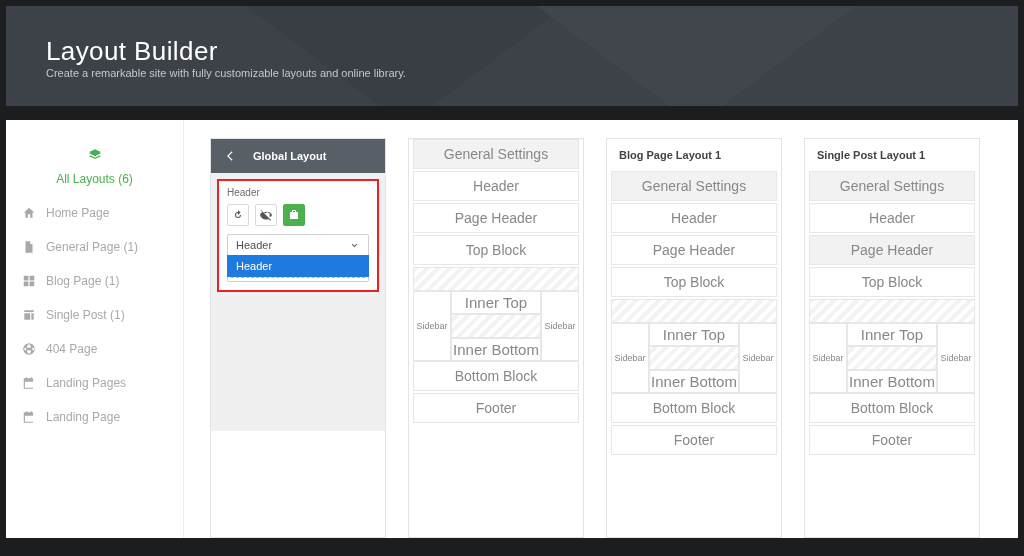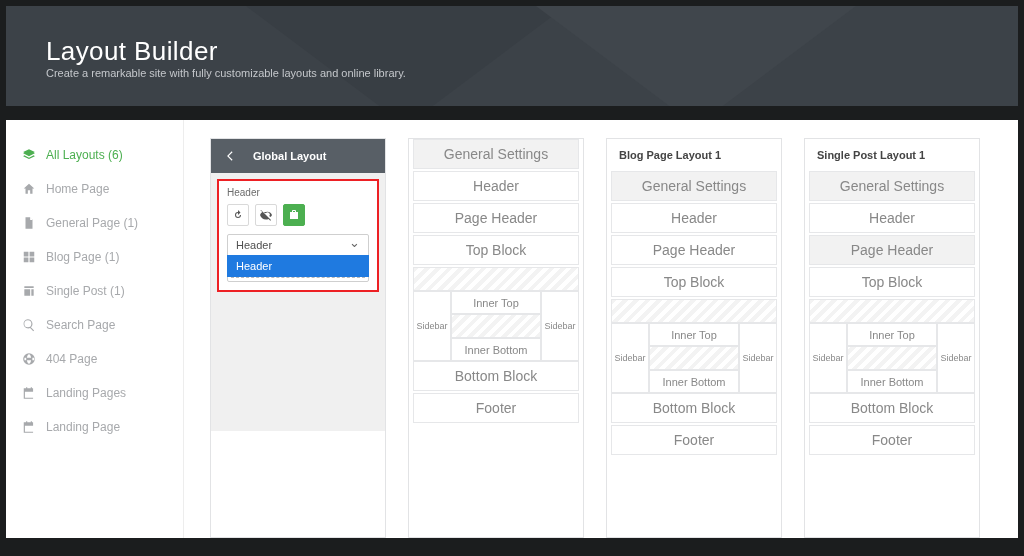--- a/index.html
+++ b/index.html
@@ -76,21 +76,21 @@
     }
     .side-item {
       display: flex;
       align-items: center;
       gap: 10px;
       padding: 10px 16px;
       color: #a7a9ac;
       font-size: 12px;
       cursor: pointer;
     }
-    .side-item.active { color: #4caf50; font-weight: 500; }
+    .side-item.active { color: #4caf50; font-weight: 500; flex-direction: column; }
     .side-item .sicon {
       width: 14px;
       height: 14px;
       flex: 0 0 14px;
       display: inline-flex;
       align-items: center;
       justify-content: center;
     }
     .side-item .sicon svg, .side-item .sicon span { width: 14px; height: 14px; }
     .side-item .sicon * { fill: currentColor; }
@@ -250,21 +250,21 @@
       flex: 1;
       display: flex;
       flex-direction: column;
     }
     .mid-row .mid .inner {
       flex: 0 0 23px;
       border: 1px solid #e6e7e9;
       display: flex;
       align-items: center;
       justify-content: center;
-      font-size: 11px;
+      font-size: 15px;
       color: #888;
       margin: 0;
     }
     .mid-row .mid .inner-hatch {
       flex: 1;
       border: 1px solid #e6e7e9;
       background:
         repeating-linear-gradient(
           -45deg,
           #f3f3f3 0px,
@@ -322,28 +322,20 @@
         </span>
         <span>Blog Page (1)</span>
       </div>
       <div class="side-item">
         <span class="sicon">
           <svg viewBox="0 0 24 24">
               <path d="M4 4h16v3H4V4zm0 5h10v11H4V9zm12 0h4v11h-4V9z"></path>
             </svg>
         </span>
         <span>Single Post (1)</span>
-      </div>
-      <div class="side-item">
-        <span class="sicon">
-          <svg viewBox="0 0 24 24">
-              <path d="M10 2a8 8 0 015.3 13.9l5.4 5.4-1.4 1.4-5.4-5.4A8 8 0 1110 2zm0 2a6 6 0 100 12 6 6 0 000-12z"></path>
-            </svg>
-        </span>
-        <span>Search Page</span>
       </div>
       <div class="side-item">
         <span class="sicon">
           <svg viewBox="0 0 24 24">
               <path d="M12 2a10 10 0 100 20 10 10 0 000-20zm0 2c1.7 0 3.1 2.7 3.7 6H8.3C8.9 6.7 10.3 4 12 4zm-7.7 6h3a19 19 0 000 4h-3a8 8 0 010-4zm13.4 0h3a8 8 0 010 4h-3a19 19 0 000-4zM8.3 14h7.4c-.6 3.3-2 6-3.7 6s-3.1-2.7-3.7-6z"></path>
             </svg>
         </span>
         <span>404 Page</span>
       </div>
       <div class="side-item">

